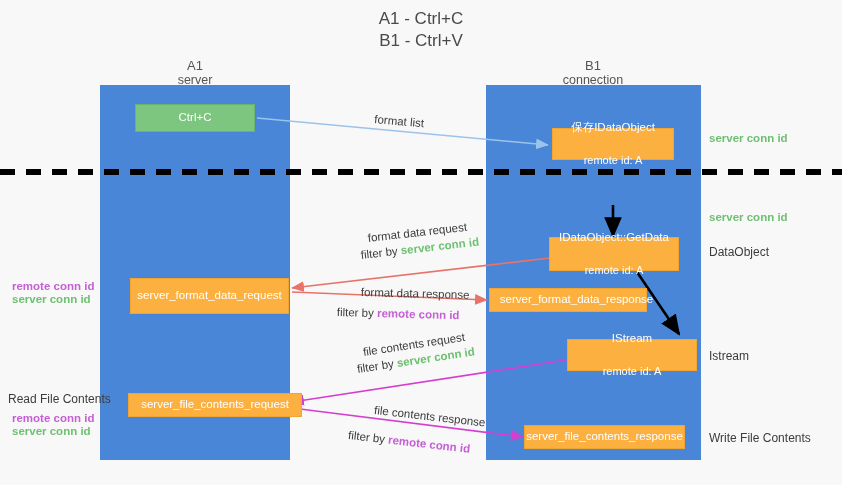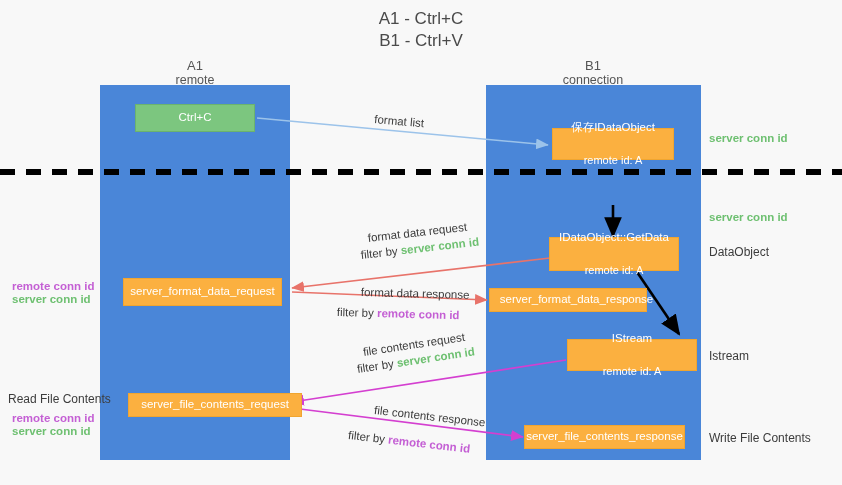--- a/index.html
+++ b/index.html
@@ -55,21 +55,21 @@
 
 <div class="stage">
 
   <div class="title">
     <div>A1 - Ctrl+C</div>
     <div>B1 - Ctrl+V</div>
   </div>
 
   <div class="colhead" style="left:140px;top:58px;width:110px;">
     <div class="big">A1</div>
-    <div>remote</div>
+    <div>server</div>
   </div>
   <div class="colhead" style="left:538px;top:58px;width:110px;">
     <div class="big">B1</div>
     <div>connection</div>
   </div>
 
   <div class="lane" style="left:100px;top:85px;width:190px;height:375px;"></div>
   <div class="lane" style="left:486px;top:85px;width:215px;height:375px;"></div>
 
   <svg class="layer">
@@ -118,21 +118,21 @@
   <div class="box orange" style="left:549px;top:237px;width:130px;height:34px;">
     <div>IDataObject::GetData</div>
     <div class="l2">remote id: A</div>
   </div>
 
   <div class="box orange" style="left:567px;top:339px;width:130px;height:32px;">
     <div>IStream</div>
     <div class="l2">remote id: A</div>
   </div>
 
-  <div class="box orange" style="left:123px;top:278px;width:159px;height:28px;">
+  <div class="box orange" style="left:130px;top:278px;width:159px;height:36px;">
     <div>server_format_data_request</div>
   </div>
 
   <div class="box orange" style="left:489px;top:288px;width:158px;height:24px;padding-left:17px;">
     <div>server_format_data_response</div>
   </div>
 
   <div class="box orange" style="left:128px;top:393px;width:174px;height:24px;">
     <div>server_file_contents_request</div>
   </div>

